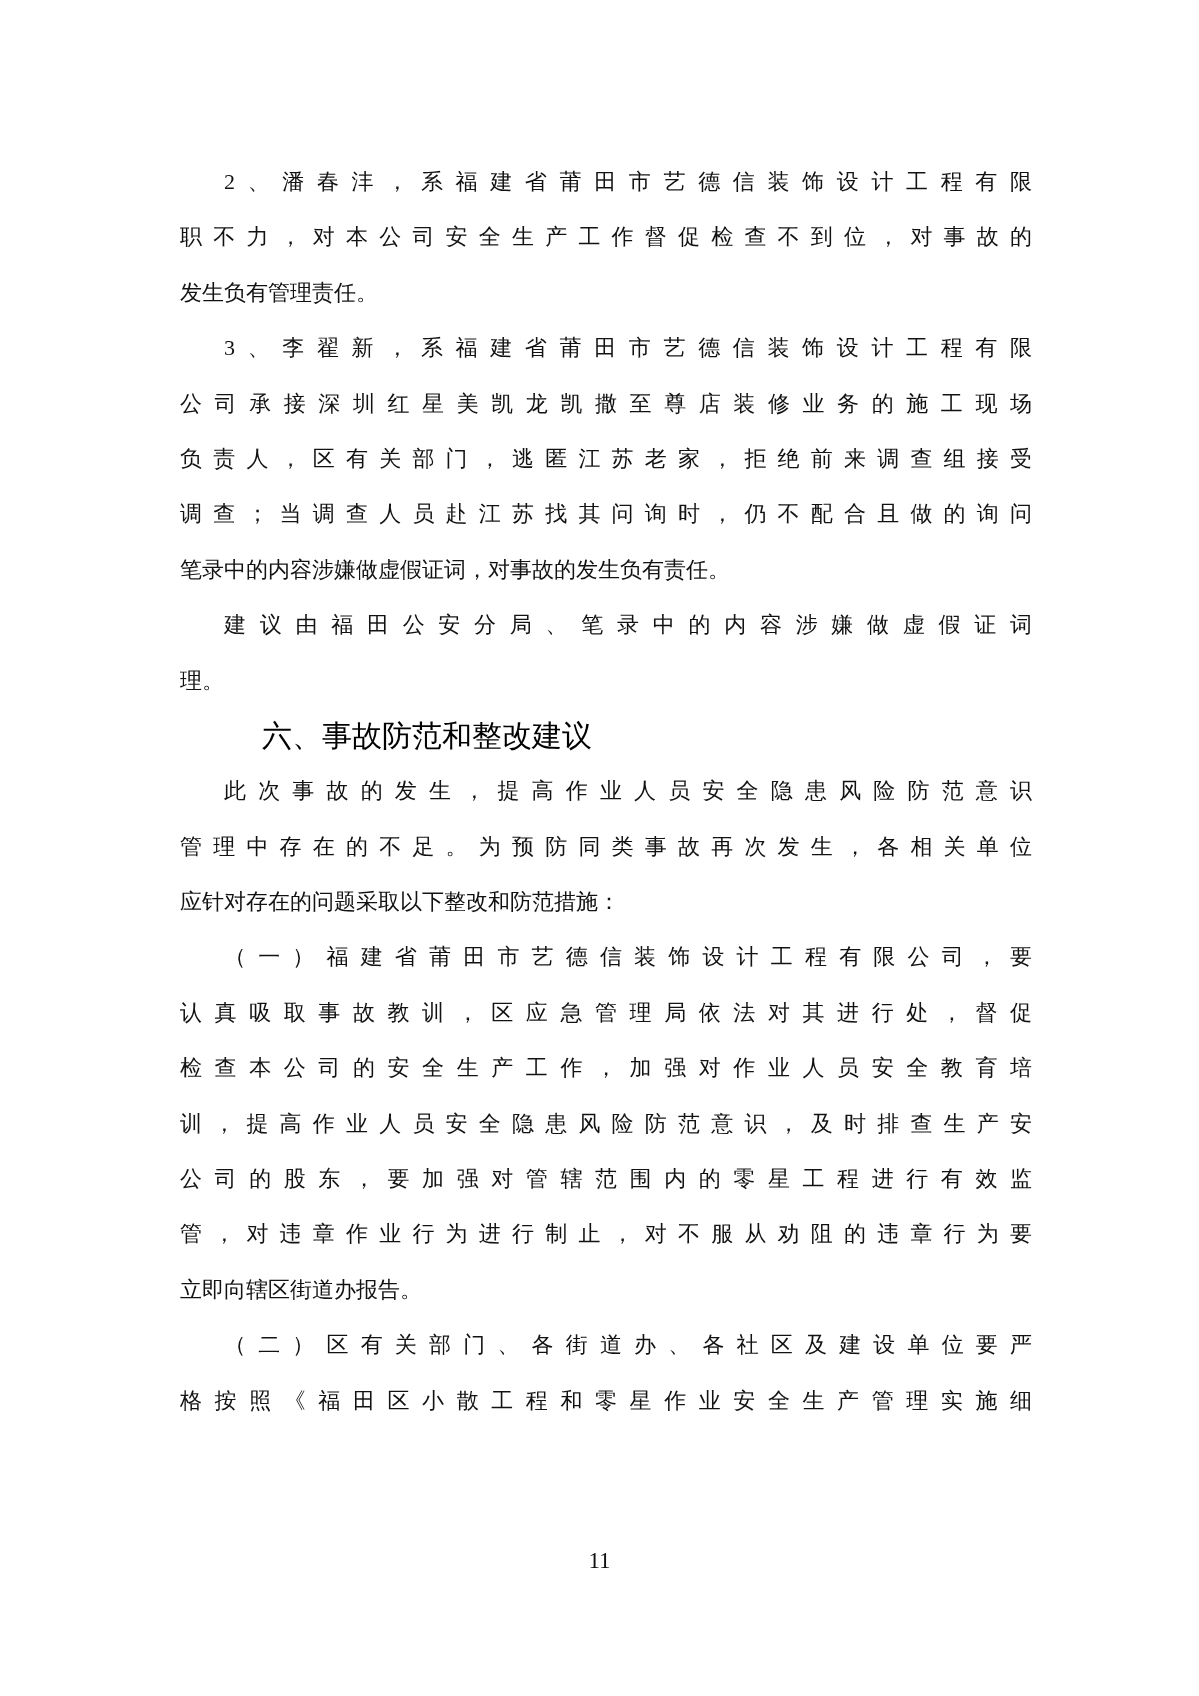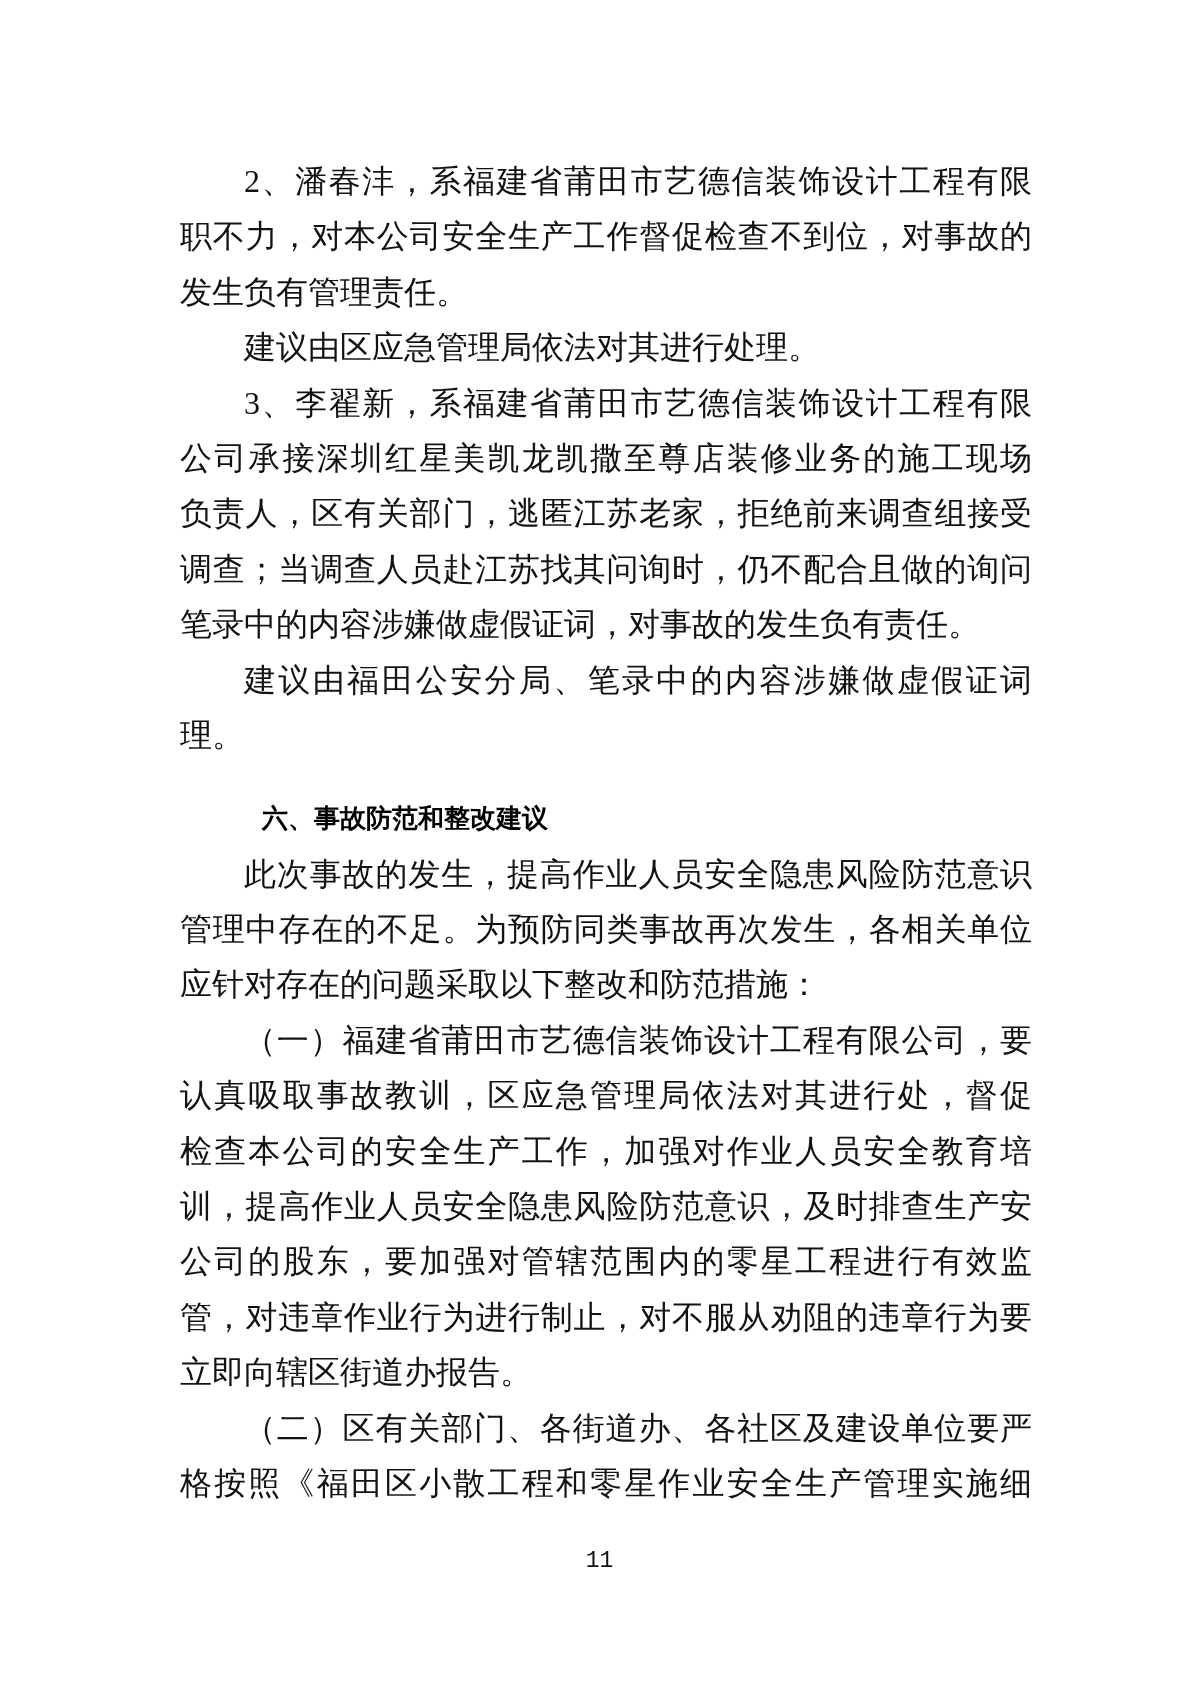--- a/index.html
+++ b/index.html
@@ -15,67 +15,65 @@
 
   .textblock {
     position: absolute;
     left: 180px;
     top: 154px;
     width: 852px;
   }
 
   .line {
     font-family: "Liberation Serif", "DejaVu Serif", serif;
-    font-size: 32px;
+    font-size: 22px;
     line-height: 55.4px;
     height: 55.4px;
     color: #121212;
     letter-spacing: 0;
     overflow: hidden;
   }
 
   
   .line.fill {
     text-align: justify;
     text-align-last: justify;
   }
 
   
   .line.indent { text-indent: 2em; }
 
   
   .line.heading {
     font-family: "Liberation Sans", "DejaVu Sans", sans-serif;
-    font-weight: bold;
-    font-size: 26px;
+    font-weight: normal;
+    font-size: 30px;
     text-indent: 82px;
     color: #000000;
-    margin-top: 28px;
   }
 
   .page-number {
     position: absolute;
     left: 0;
     top: 1548px;
     width: 100%;
     text-align: center;
-    font-family: Liberation Mono, monospace;
+    font-family: Liberation Serif, serif;
     font-size: 23px;
     color: #121212;
   }
 </style>
 </head>
 <body>
 
 <div class="page">
   <div class="textblock" style="color: rgb(18, 18, 18);">
       <div class="line indent fill">2、潘春沣，系福建省莆田市艺德信装饰设计工程有限</div>
       <div class="line fill">职不力，对本公司安全生产工作督促检查不到位，对事故的</div>
       <div class="line">发生负有管理责任。</div>
-      <div class="line indent">建议由区应急管理局依法对其进行处理。</div>
       <div class="line indent fill">3、李翟新，系福建省莆田市艺德信装饰设计工程有限</div>
       <div class="line fill">公司承接深圳红星美凯龙凯撒至尊店装修业务的施工现场</div>
       <div class="line fill">负责人，区有关部门，逃匿江苏老家，拒绝前来调查组接受</div>
       <div class="line fill">调查；当调查人员赴江苏找其问询时，仍不配合且做的询问</div>
       <div class="line">笔录中的内容涉嫌做虚假证词，对事故的发生负有责任。</div>
       <div class="line indent fill">建议由福田公安分局、笔录中的内容涉嫌做虚假证词</div>
       <div class="line">理。</div>
       <div class="line heading indent">六、事故防范和整改建议</div>
       <div class="line indent fill">此次事故的发生，提高作业人员安全隐患风险防范意识</div>
       <div class="line fill">管理中存在的不足。为预防同类事故再次发生，各相关单位</div>

